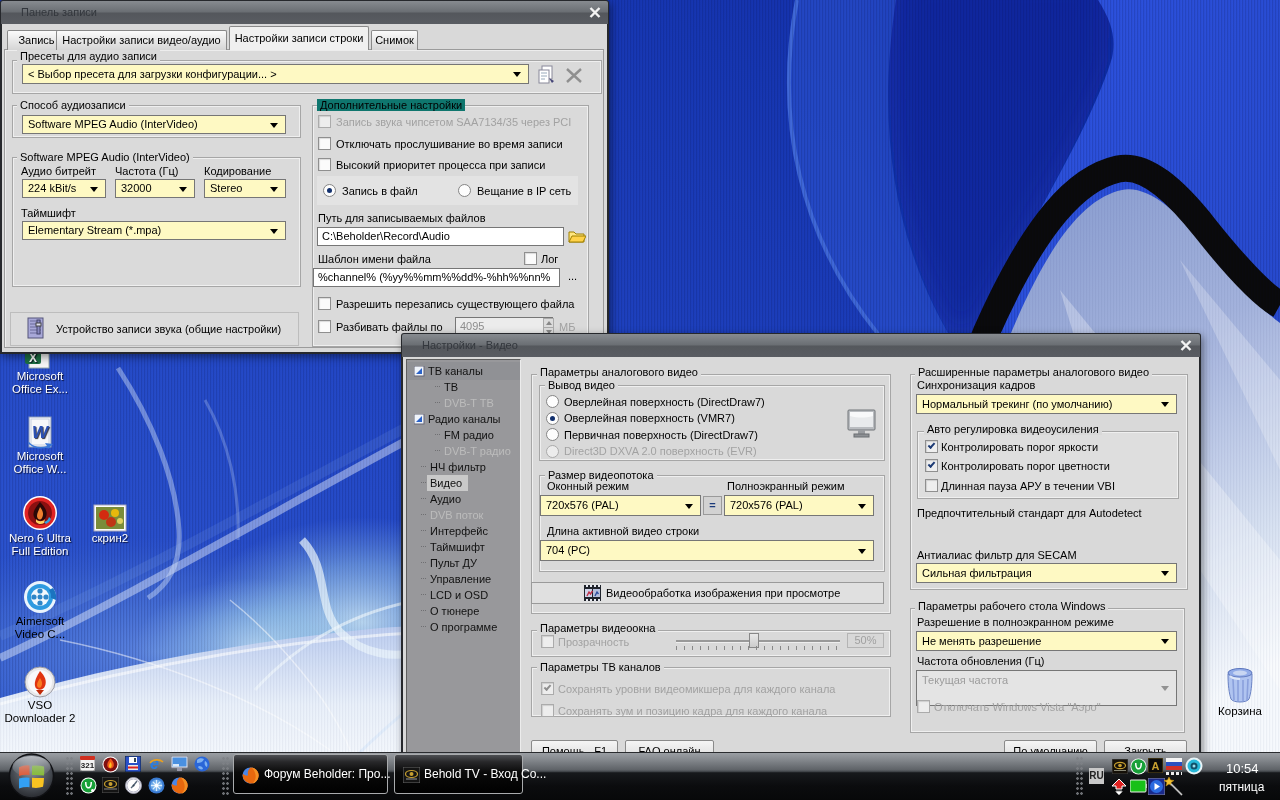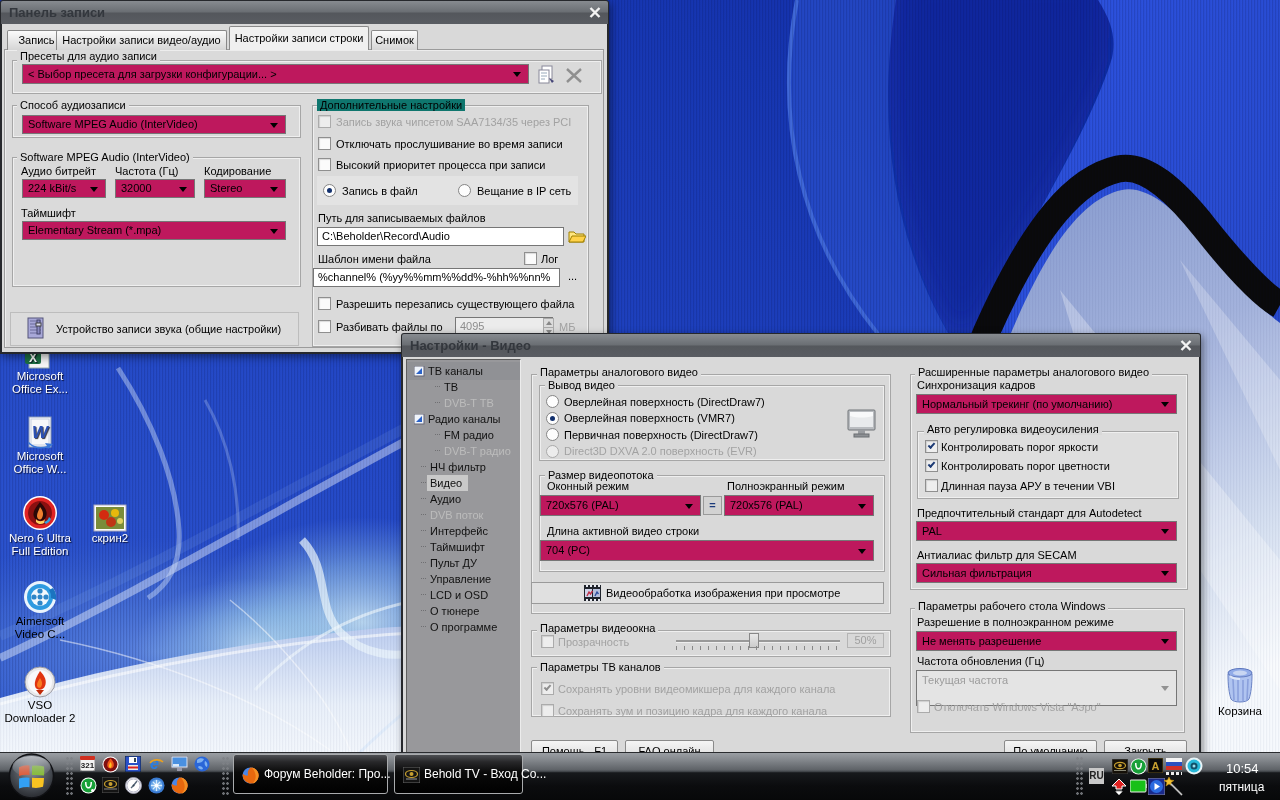--- a/index.html
+++ b/index.html
@@ -1,35 +1,35 @@
 <!DOCTYPE html>
 <html><head><meta charset="utf-8">
 <style>
 html,body{margin:0;padding:0}
 body{width:1280px;height:800px;overflow:hidden;position:relative;font-family:"Liberation Sans",sans-serif;font-size:11px;color:#000;background:#16349e}
 .a{position:absolute}
 .lb{position:absolute;font-size:11px;line-height:13px;white-space:nowrap}
 .dis{color:#a2a2a2}
 .gb{position:absolute;border:1px solid #a6a6a6;box-shadow:1px 1px 0 #efefef inset, -1px -1px 0 #efefef inset}
 .gl{position:absolute;background:#d9d9d9;padding:0 3px;font-size:11px;line-height:12px;white-space:nowrap;z-index:2}
-.combo{position:absolute;background:#be185d;border:1px solid #767676;font-size:11px;line-height:17px;padding-left:5px;white-space:nowrap;overflow:hidden;box-sizing:border-box}
+.combo{position:absolute;background:#fef9c3;border:1px solid #767676;font-size:11px;line-height:17px;padding-left:5px;white-space:nowrap;overflow:hidden;box-sizing:border-box}
 .car{position:absolute;right:7px;top:50%;margin-top:-2px;width:0;height:0;border-left:4px solid transparent;border-right:4px solid transparent;border-top:5px solid #000}
 .combo.dis{background:#e4e4e4;color:#9c9c9c}
 .combo.dis .car{border-top-color:#929292}
 .fld{position:absolute;background:#fff;border:1px solid #767676;font-size:11px;line-height:17px;padding-left:4px;white-space:nowrap;overflow:hidden;box-sizing:border-box}
 .cb{position:absolute;width:11px;height:11px;background:#fbfbfb;border:1px solid #8f8f8f;box-shadow:1px 1px 1px #00000022 inset}
 .cb.d{background:#ededed;border-color:#ababab}
 .ck{position:absolute;left:2px;top:2px;width:7px;height:4px;border-left:2px solid #1d3a74;border-bottom:2px solid #1d3a74;transform:rotate(-48deg);box-sizing:border-box}
 .ck.g{border-color:#8e8e8e}
 .rd{position:absolute;width:11px;height:11px;border-radius:50%;background:#fdfdfd;border:1px solid #858585}
 .rd.d{background:#ececec;border-color:#aaa}
 .dot{position:absolute;left:3px;top:3px;width:5px;height:5px;border-radius:50%;background:#13316e}
 .btn{position:absolute;background:linear-gradient(#f5f5f5,#dadada);border:1px solid #8a8a8a;border-radius:2px;font-size:11px;text-align:center;box-sizing:border-box}
 .win{position:absolute;background:#26282c;border-radius:3px 3px 0 0;box-shadow:2px 3px 9px rgba(0,0,0,.45)}
-.tbar{position:absolute;left:1px;right:1px;top:1px;height:23px;background:linear-gradient(#878b90,#6a6e73 48%,#54575c 52%,#595c62);border-radius:2px 2px 0 0;color:#33373d;font-weight:bold;font-size:13px;line-height:23px;padding-left:8px;box-sizing:border-box}
+.tbar{position:absolute;left:1px;right:1px;top:1px;height:23px;background:linear-gradient(#878b90,#6a6e73 48%,#54575c 52%,#595c62);border-radius:2px 2px 0 0;color:#33373d;font-weight:normal;font-size:11px;line-height:23px;padding-left:20px;box-sizing:border-box}
 .wbody{position:absolute;left:2px;right:2px;top:24px;bottom:2px;background:#d9d9d9}
 .tab{position:absolute;top:30px;height:20px;background:linear-gradient(#fbfbfb,#d5d5d5);border:1px solid #898989;border-bottom:none;border-radius:2px 2px 0 0;font-size:11px;text-align:center;line-height:19px;box-sizing:border-box}
 .ico{position:absolute;width:76px;text-align:center;font-size:11.5px;line-height:13px;color:#fff;text-shadow:1px 1px 1px rgba(0,0,20,.8)}
 .ico.dk{color:#000;text-shadow:none}
 .ico svg{display:block;margin:0 auto}
 .trw{position:absolute;font-size:11px;line-height:16px;white-space:nowrap;color:#111}
 .trw.d{color:#bcbcbc}
 </style></head>
 <body>
 
@@ -386,21 +386,20 @@
       <i class="ck"></i>
     </div>
 <div class="lb" style="left:540px;top:108px">Контролировать порог яркости</div>
 <div class="cb" style="left:524px;top:126px;background:#eee">
       <i class="ck"></i>
     </div>
 <div class="lb" style="left:540px;top:127px">Контролировать порог цветности</div>
 <div class="cb" style="left:524px;top:146px;background:#eee"></div>
 <div class="lb" style="left:540px;top:147px">Длинная пауза АРУ в течении VBI</div>
 <div class="lb" style="left:516px;top:174px">Предпочтительный стандарт для Autodetect</div>
-<div class="combo" style="left:515px;top:188px;width:261px;height:20px;line-height:18px">PAL<i class="car"></i></div>
 <div class="lb" style="left:516px;top:216px">Антиалиас фильтр для SECAM</div>
 <div class="combo" style="left:515px;top:230px;width:261px;height:20px;line-height:18px">Сильная фильтрация<i class="car"></i></div>
 <div class="gb" style="left:509px;top:275px;width:273px;height:123px"></div>
 <div class="gl" style="left:514px;top:267px">Параметры рабочего стола Windows</div>
 <div class="lb" style="left:516px;top:283px">Разрешение в полноэкранном режиме</div>
 <div class="combo" style="left:515px;top:298px;width:261px;height:20px;line-height:18px">Не менять разрешение<i class="car"></i></div>
 <div class="lb" style="left:516px;top:322px">Частота обновления (Гц)</div>
 <div class="combo dis" style="left:515px;top:337px;width:261px;height:36px;line-height:18px">Текущая частота<i class="car"></i></div>
 <div class="cb d" style="left:516px;top:367px"></div>
 <div class="lb dis" style="left:533px;top:368px">Отключать Windows Vista "Аэро"</div>

